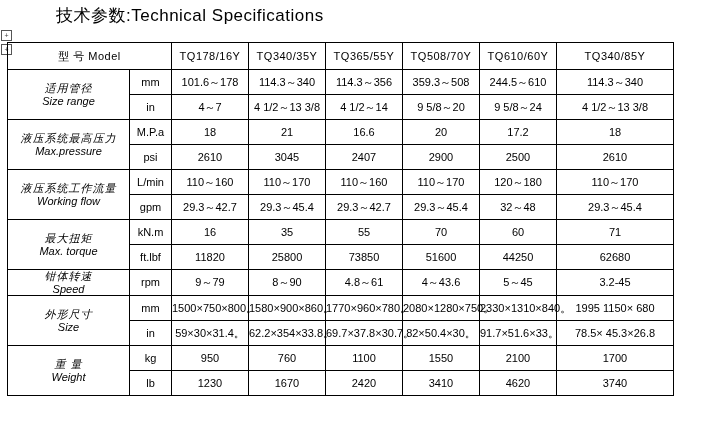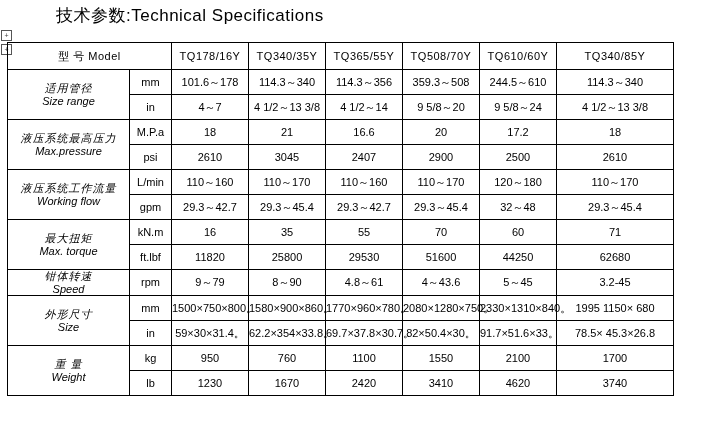--- a/index.html
+++ b/index.html
@@ -212,21 +212,21 @@
         <td class="cell-tall">35</td>
         <td class="cell-tall">55</td>
         <td class="cell-tall">70</td>
         <td class="cell-tall">60</td>
         <td class="cell-tall">71</td>
       </tr>
       <tr>
         <td class="unit cell-tall">ft.lbf</td>
         <td class="cell-tall">11820</td>
         <td class="cell-tall">25800</td>
-        <td class="cell-tall">29530</td>
+        <td class="cell-tall">73850</td>
         <td class="cell-tall">51600</td>
         <td class="cell-tall">44250</td>
         <td class="cell-tall">62680</td>
       </tr>
 
       <tr>
         <td class="rowlabel">
           <span class="l1">钳体转速</span>
           <span class="l2">Speed</span>
         </td>

